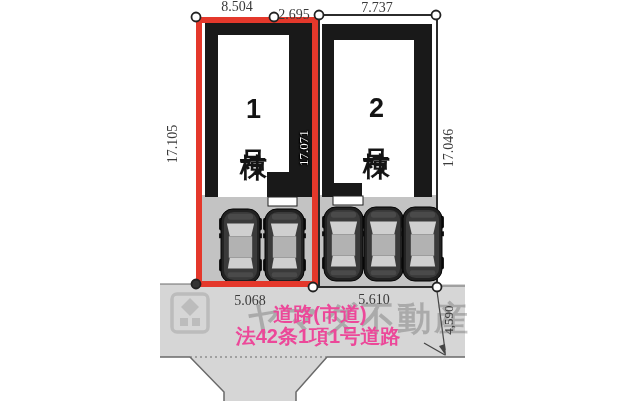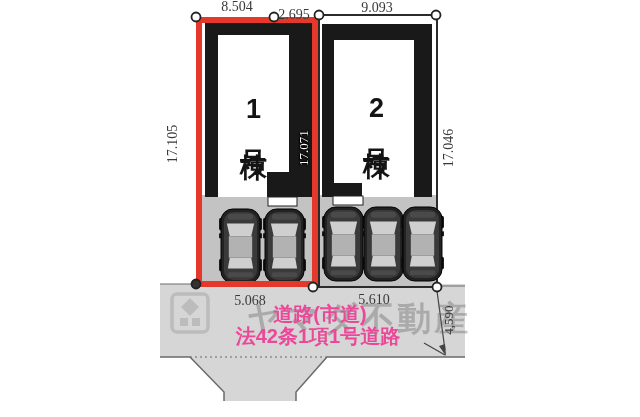--- a/index.html
+++ b/index.html
@@ -108,21 +108,21 @@
   <div class="watermark-text" style="left:330px;top:318px;">ヤマダ不動産</div>
 
   <div class="road-text" style="left:320px;top:314px;">道路(市道)</div>
   <div class="road-text" style="left:318px;top:336px;">法42条1項1号道路</div>
 
   <div class="bldg-label" style="left:253px;top:115px;">1号棟</div>
   <div class="bldg-label" style="left:376px;top:114px;">2号棟</div>
 
   <div class="dim" style="left:237px;top:7px;">8.504</div>
   <div class="dim" style="left:294px;top:7px;margin-top:8px;">2.695</div>
-  <div class="dim" style="left:377px;top:8px;">9.093</div>
+  <div class="dim" style="left:377px;top:8px;">7.737</div>
 
   <div class="dim v" style="left:173px;top:144px;">17.105</div>
   <div class="dim v on-black" style="left:303px;top:148px;">17.071</div>
   <div class="dim v" style="left:449px;top:148px;">17.046</div>
 
   <div class="dim" style="left:250px;top:301px;">5.068</div>
   <div class="dim" style="left:374px;top:300px;">5.610</div>
   <div class="dim v" style="left:448px;top:320px;font-size:13px;">4,590</div>
 
 </div>

